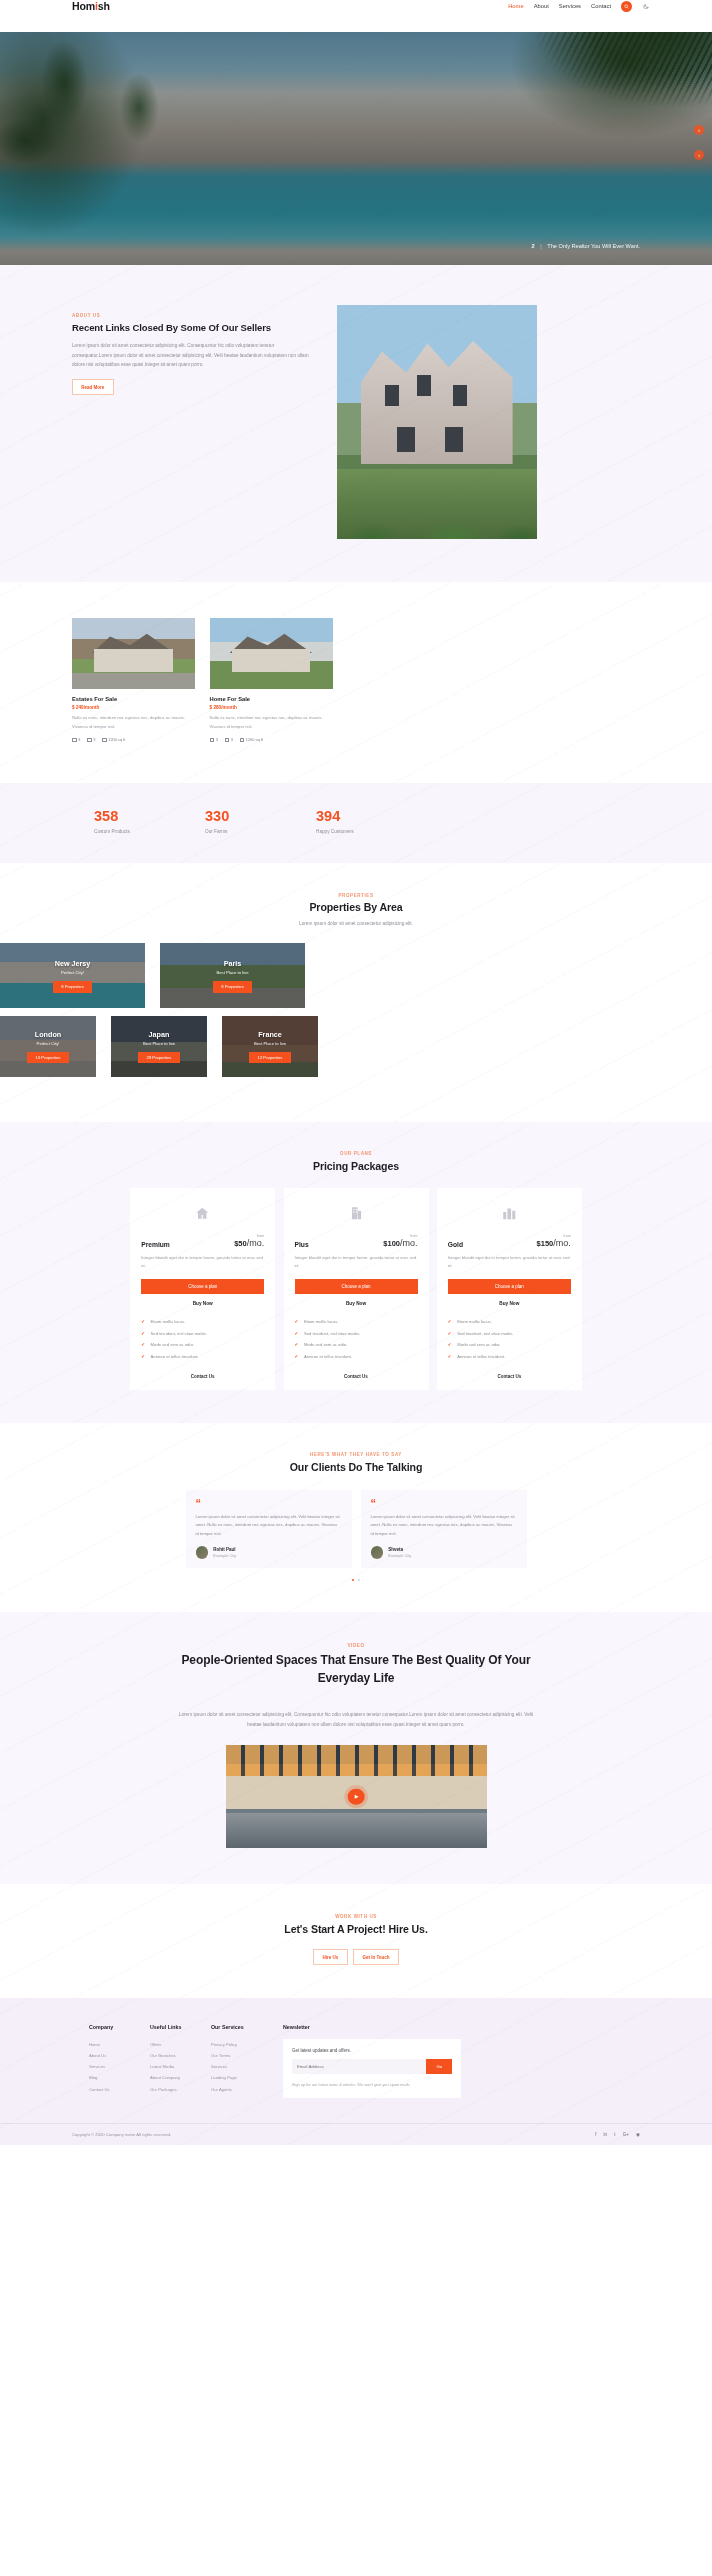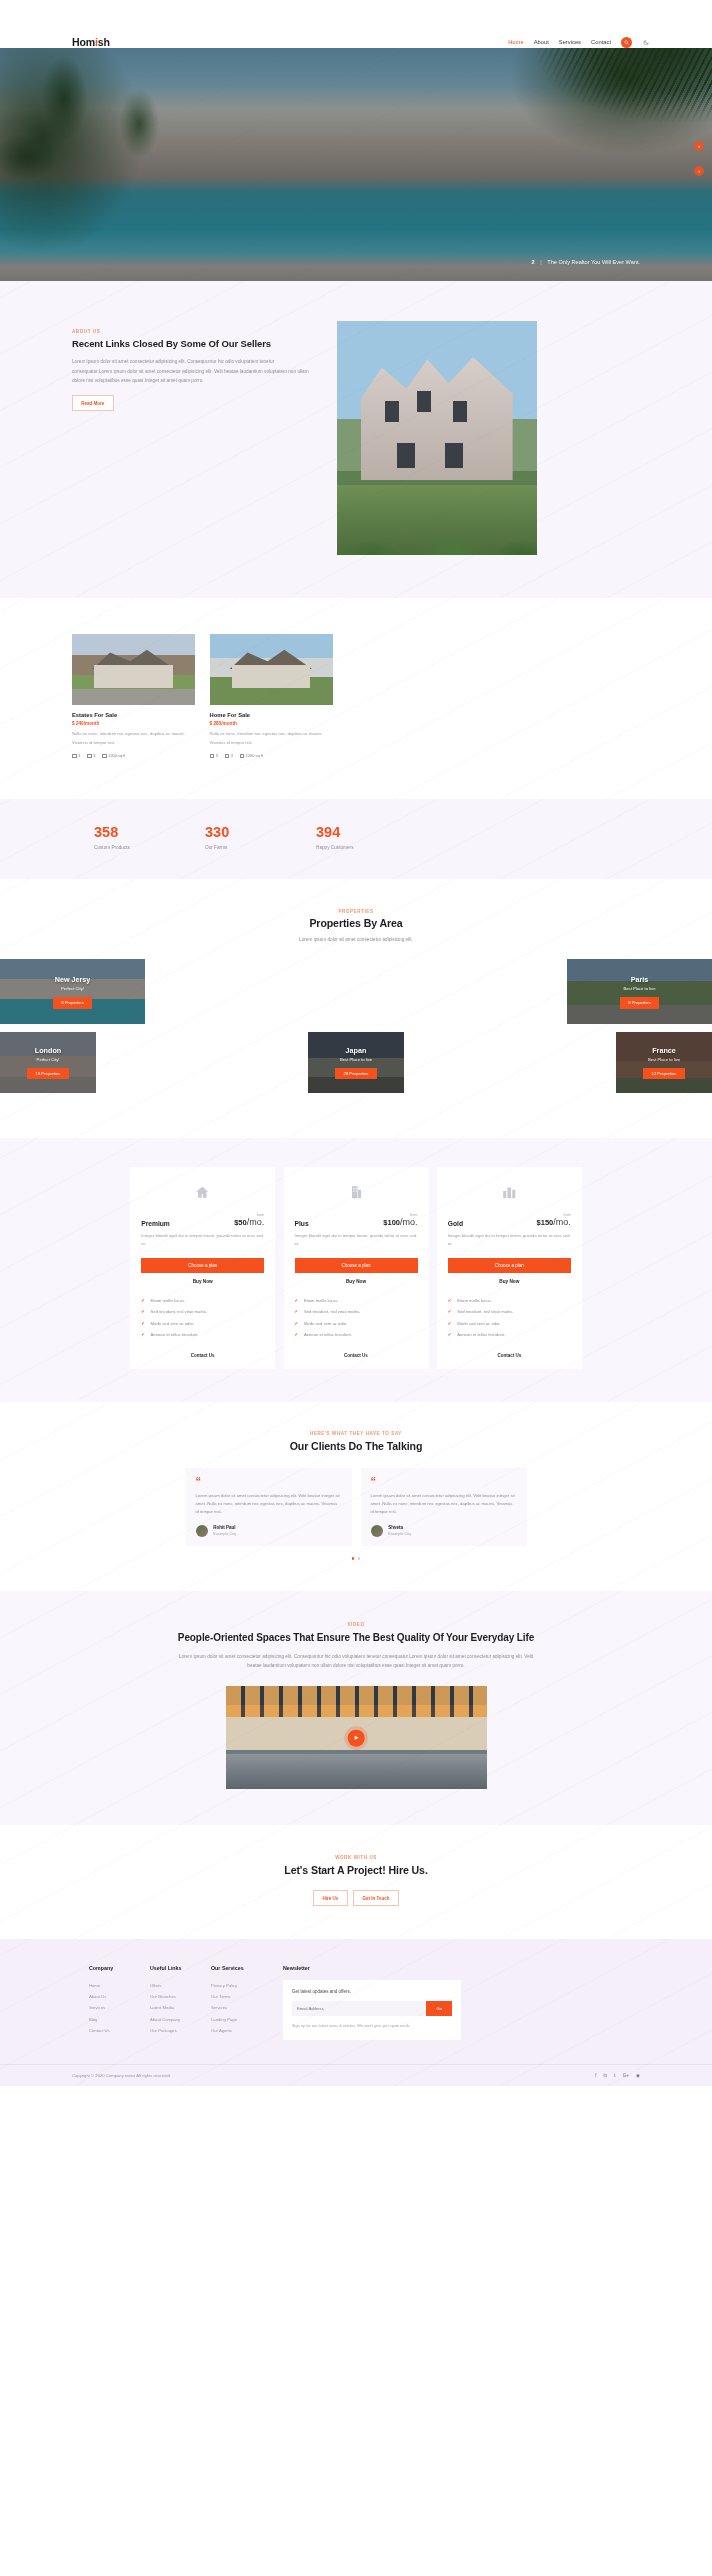--- a/index.html
+++ b/index.html
@@ -2,21 +2,21 @@
 <html style="font-size:9px"><head>
 <meta charset="utf-8">
 <style>
   *{box-sizing:border-box;margin:0;padding:0;}
   body{width:712px;font-family:"Liberation Sans",sans-serif;background:#fff;color:#3c3c3c;-webkit-font-smoothing:antialiased;}
   a{text-decoration:none;color:inherit;}
   ul{list-style:none;}
   .wrap{width:590px;margin:0 auto;}
 
   
-  .site-header{height:48px;background:#fff;display:flex;align-items:flex-end;}
+  .site-header{height:32px;background:#fff;display:flex;align-items:flex-start;}
   .hdr-inner{width:590px;margin:0 auto;display:flex;align-items:center;}
   .logo{font-size:10.6px;font-weight:700;letter-spacing:-0.2px;color:#18181b;margin-left:11px;}
   .logo .hl{color:#f4511e;}
   .nav{margin-left:auto;display:flex;align-items:center;gap:10px;}
   .nav a{font-size:5.8px;color:#3c3c3c;font-weight:500;}
   .nav a.active{color:#f4511e;}
   .search-btn{width:11px;height:11px;border-radius:50%;background:#f4511e;display:flex;align-items:center;justify-content:center;}
   .search-btn svg{width:5px;height:5px;}
   .moon{width:9px;height:9px;display:flex;align-items:center;justify-content:center;color:#555;}
 
@@ -101,21 +101,21 @@
   .counters .wrap{display:flex;padding-left:33px;}
   .cnt{width:111px;}
   .cnt .n{font-size:14.5px;font-weight:700;color:#f4511e;line-height:1;}
   .cnt .l{font-size:4.7px;color:#8d8d97;margin-top:5.6px;}
 
   
   .areas{padding:30px 0 37px;}
   .areas .head{text-align:center;margin-bottom:14.5px;}
   .areas .head .eyebrow{margin-bottom:3.3px;}
   .areas .head h2{font-size:10.6px;margin-bottom:3.9px;}
-  .area-row{display:flex;gap:2px;justify-content:space-between;margin-bottom:7.8px;}
+  .area-row{display:flex;gap:15px;justify-content:flex-start;margin-bottom:7.8px;}
   .area-card{position:relative;overflow:hidden;display:flex;flex-direction:column;align-items:center;justify-content:center;}
   .area-card .shade{position:absolute;inset:0;background:rgba(26,26,30,.42);}
   .area-card .ac-in{position:relative;text-align:center;color:#fff;}
   .area-card .t{font-size:7.2px;font-weight:700;text-shadow:0 0.6px 2.2px rgba(0,0,0,.4);}
   .area-card .s{font-size:4.2px;margin-top:2.2px;opacity:.95;}
   .area-chip{display:inline-block;margin-top:5.6px;background:#f4511e;color:#fff;font-size:4.2px;padding:3.3px 8.3px;}
   .area-big{width:145px;height:65px;}
   .area-sm{width:96px;height:61px;}
   .bg1{background:linear-gradient(#8bb4cd 0 30%,#cfc9bd 30% 62%,#39b0bd 62% 100%);}
   .bg2{background:linear-gradient(#7ba4bf 0 34%,#6d8d5a 34% 70%,#8d8d84 70% 100%);}
@@ -153,21 +153,21 @@
   .testi-who{display:flex;align-items:center;gap:5px;}
   .avatar{width:12.8px;height:12.8px;border-radius:50%;background:linear-gradient(135deg,#5c6b4a,#8a7f6a);flex:none;}
   .testi-name{font-size:4.5px;font-weight:700;color:#1d1d22;}
   .testi-city{font-size:3.9px;color:#a5a5ae;margin-top:1.1px;}
   .dots{display:flex;gap:3.3px;justify-content:center;margin-top:11px;}
   .dot{width:2.8px;height:2.8px;border-radius:50%;background:#d8d4de;}
   .dot.on{background:#f4511e;}
 
   
   .video-sec{background:#faf6fd;padding:31px 0 36px;text-align:center;}
-  .video-sec h2{font-size:10px;line-height:1.45;max-width:389px;margin:0 auto 6px;}
+  .video-sec h2{font-size:12px;line-height:1.45;max-width:389px;margin:0 auto 23px;}
   .video-sec p.body{max-width:356px;margin:0 auto;}
   .video-box{width:261px;height:103px;margin:15.6px auto 0;position:relative;overflow:hidden;
     background:linear-gradient(#2f3a46 0 18%, #c98b44 18% 30%, #d9cdb8 30% 62%, #6e7b84 62% 100%);}
   .video-box .ceil{position:absolute;top:0;left:0;right:0;height:30%;
     background:repeating-linear-gradient(90deg,#e8a95a 0 14.5px,#2f3944 14.5px 19px);opacity:.85;}
   .video-box .floor{position:absolute;bottom:0;left:0;right:0;height:34%;background:linear-gradient(#8d949a,#5d666e);}
   .play{position:absolute;left:50%;top:50%;transform:translate(-50%,-50%);width:16.7px;height:16.7px;border-radius:50%;background:#f4511e;display:flex;align-items:center;justify-content:center;box-shadow:0 0 0 3.3px rgba(244,81,30,.22);}
   .play i{display:block;width:0;height:0;border-left:4.5px solid #fff;border-top:2.8px solid transparent;border-bottom:2.8px solid transparent;margin-left:1.1px;}
 
   
@@ -380,20 +380,24 @@
         <div class="t">France</div>
         <div class="s">Best Place to live</div>
         <span class="area-chip">12 Properties</span>
       </div>
     </div>
   </div>
   <div class="wm"></div>
 </section>
 
 <section class="sec pricing">
+  <div class="head">
+    <div class="eyebrow">OUR PLANS</div>
+    <h2 class="sec-title">Pricing Packages</h2>
+  </div>
   <div class="price-row">
 
     <div class="price-card">
       <div class="price-icon">
         <svg viewBox="0 0 24 24" fill="currentColor">
             <path d="M12 3 2 11h3v10h6v-6h2v6h6V11h3z"></path>
           </svg>
       </div>
       <div class="price-head">
         <div class="price-name">Premium</div>

